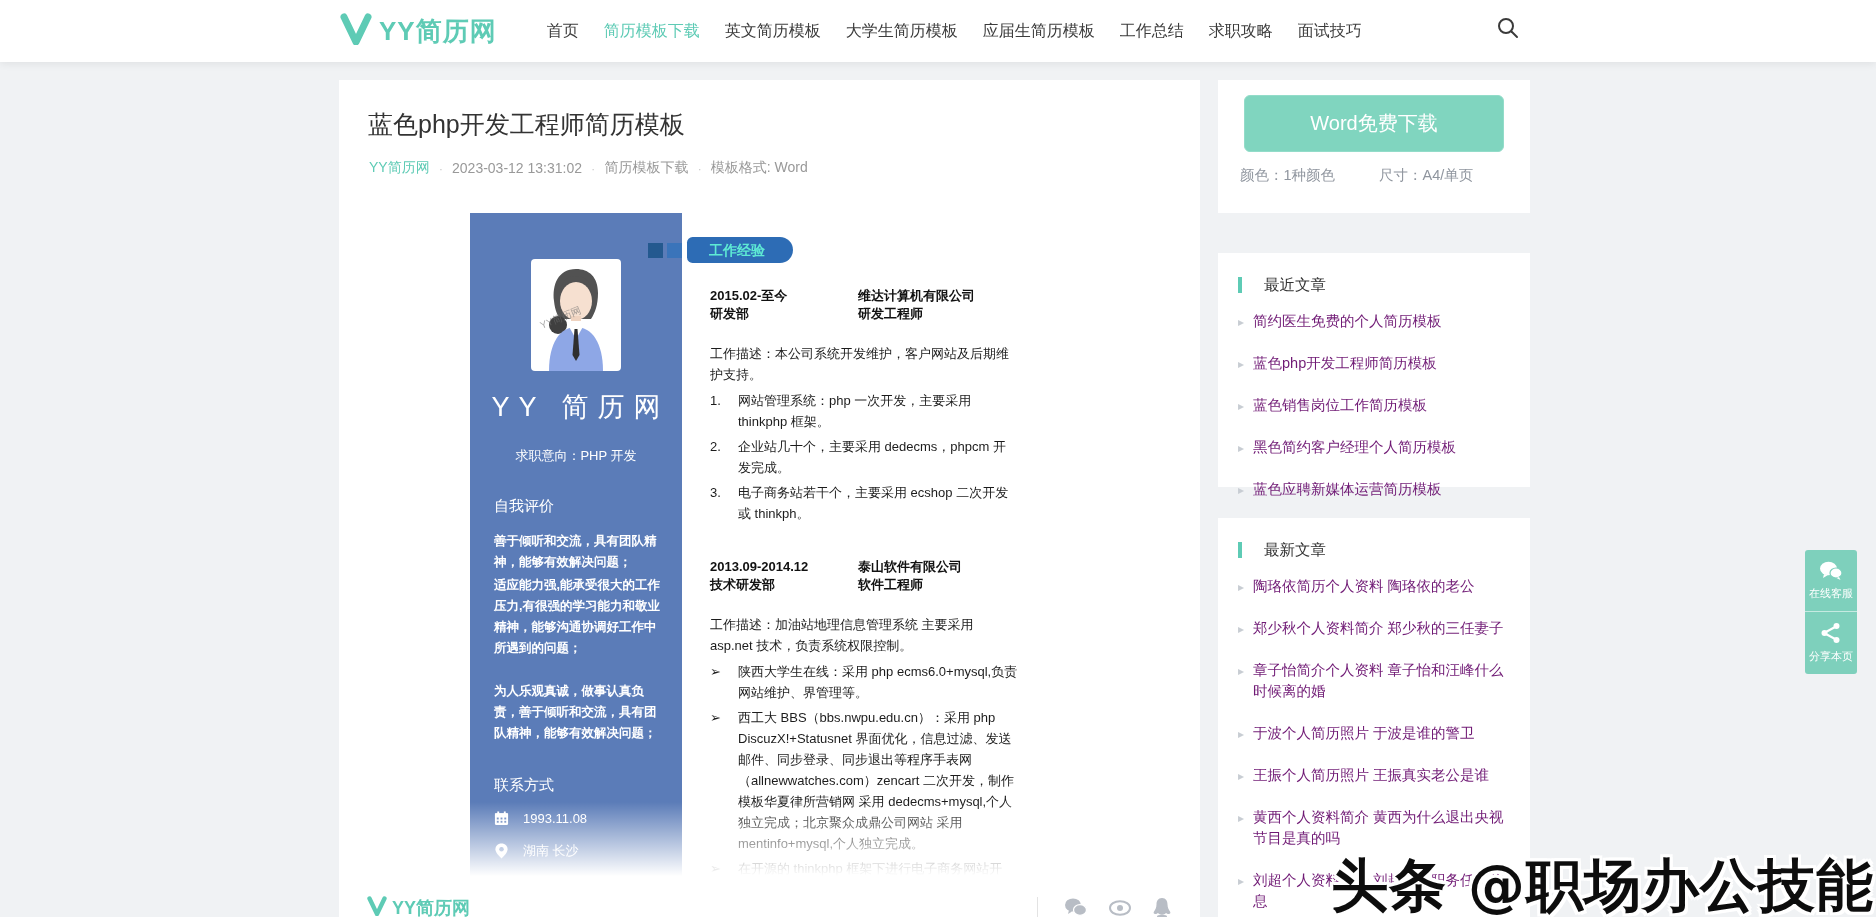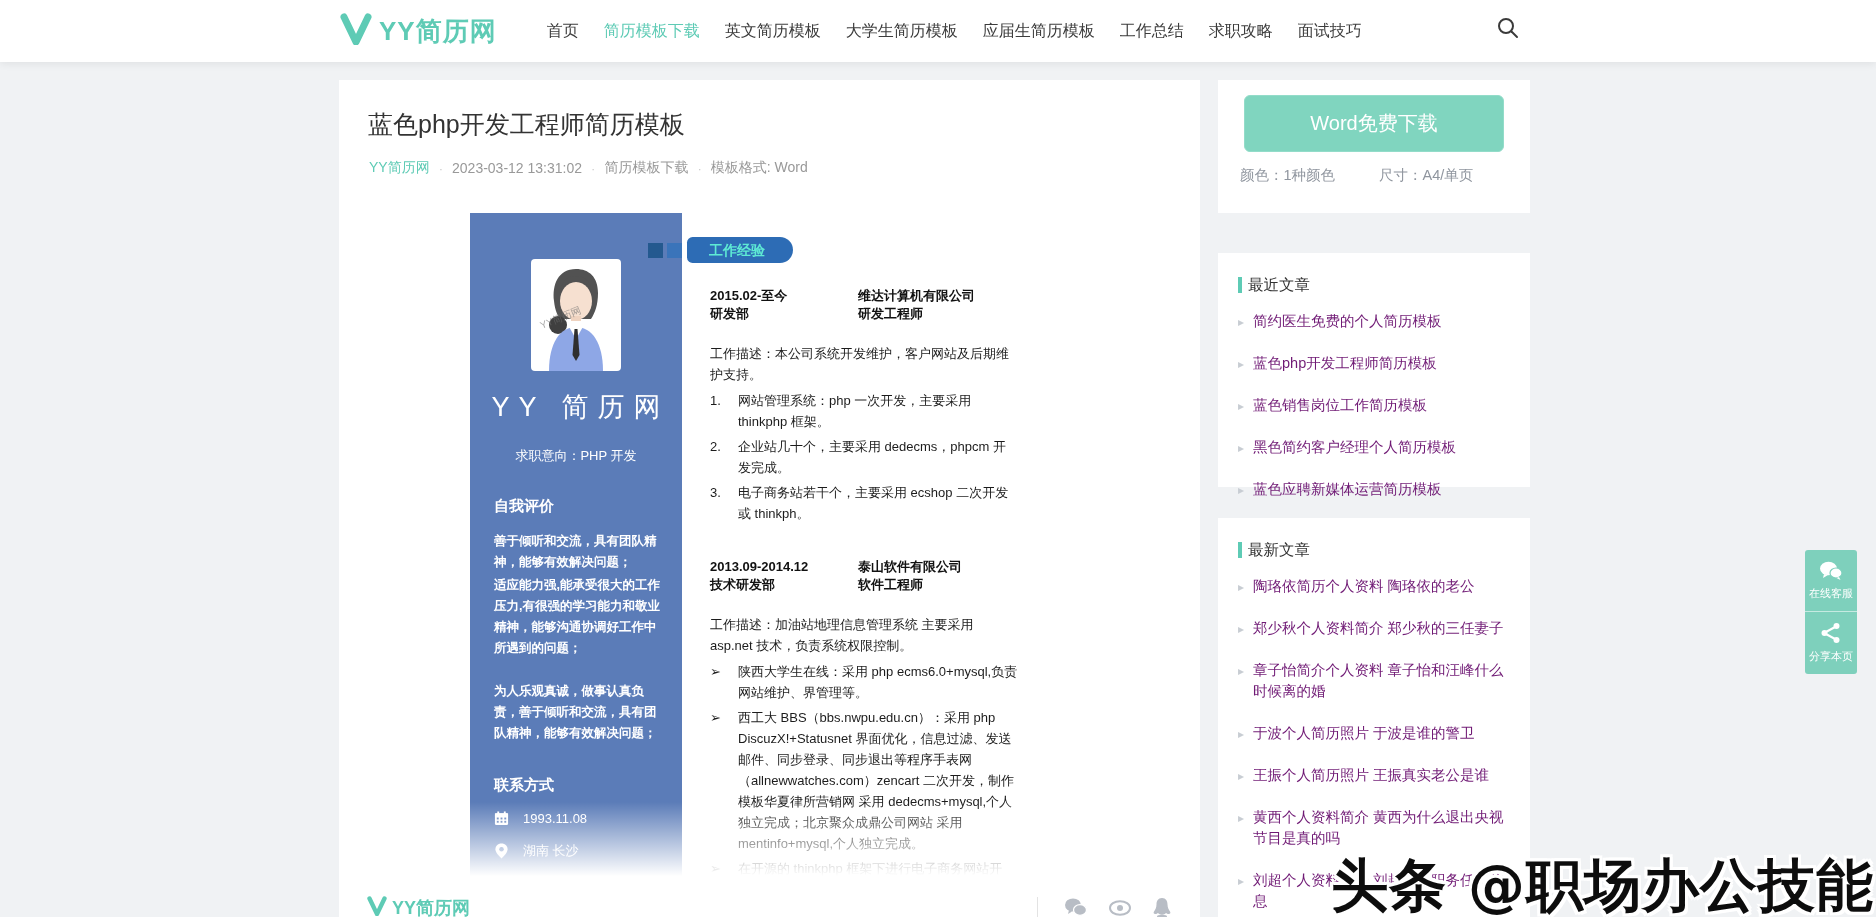--- a/index.html
+++ b/index.html
@@ -25,21 +25,21 @@
   .meta .src { color:#5ecbb5; cursor:pointer; }
   .meta .cat { cursor:pointer; }
 
   
   .resume { position:absolute; left:131px; top:133px; width:568px; height:684px; display:flex; background:#fff; }
   .r-left { width:212px; flex-shrink:0; background:#5b7cb8; color:#fff; }
   .avatar-box { width:90px; height:112px; background:#fff; border-radius:4px; margin:46px auto 0; position:relative; overflow:hidden; }
   .avatar-wm { position:absolute; left:8px; top:52px; transform:rotate(-22deg); font-size:10px; color:rgba(110,110,110,.6); white-space:nowrap; }
   .r-name { margin-top:18px; text-align:center; font-size:27px; letter-spacing:9px; padding-left:9px; font-weight:400; }
   .r-objective { margin-top:22px; text-align:center; font-size:13px; }
-  .r-sec-title { margin:32px 24px 0; font-size:15px; font-weight:bold; }
+  .r-sec-title { margin:32px 24px 0; font-size:15px; font-weight:normal; }
   .r-para { margin:15px 22px 0 24px; font-size:12.5px; line-height:21px;font-weight:bold; }
   .r-para.gap { margin-top:22px; }
   .r-para.tight { margin-top:2px; }
   .contact-row { display:flex; align-items:center; gap:14px; margin:16px 0 0 24px; font-size:13px; }
   .contact-row svg { flex-shrink:0; }
 
   .r-right { flex:1; background:#fff; position:relative; z-index:2; padding:24px 20px 40px 28px; }
   .ribbon { display:flex; align-items:center; margin-left:-62px; position:relative; }
   .ribbon .sq1 { width:15px; height:15px; background:#24598f; }
   .ribbon .sq2 { width:15px; height:15px; background:#3a74ba; margin-left:4px; }
@@ -63,21 +63,21 @@
   .footer-icons svg { cursor:pointer; }
 
   
   .side-card { position:absolute; left:1218px; width:312px; background:#fff; }
   .dl-card { top:80px; height:133px; }
   .dl-btn { width:260px; height:57px; margin:15px auto 0; background:#80d5bf; border:1px solid #93dcc9;
     border-radius:6px; color:#fff; font-size:20px; text-align:center; line-height:55px; cursor:pointer; }
   .dl-specs { margin-top:14px; padding:0 22px; display:flex; gap:44px; font-size:14.5px; color:#8f959e; }
   .list-card-recent { top:253px; height:234px; }
   .list-card-latest { top:518px; height:500px; }
-  .side-head { margin:24px 20px 0; font-size:15.5px; color:#333; border-left:4px solid #5ecbb5; padding-left:6px; line-height:16px; }
+  .side-head { margin:24px 20px 0; font-size:15.5px; color:#333; border-left:4px solid #5ecbb5; padding-left:22px; line-height:16px; }
   .side-list { margin:18px 20px 0; }
   .s-item { display:flex; font-size:14.5px; color:#701a75; line-height:21px; margin-bottom:21px; cursor:pointer; }
   .s-item::before { content:"▸"; color:#c8cdd3; font-size:12px; margin-right:9px; position:relative; top:1px; }
 
   
   .float-btns { position:absolute; left:1805px; top:550px; width:28px; z-index:25; }
   .float-btn { width:52px; height:62px; background:#7ed0bc; display:flex; flex-direction:column;
     align-items:center; justify-content:center; gap:5px; cursor:pointer; }
   .float-btn:first-child { border-radius:3px 3px 0 0; border-bottom:1px solid rgba(255,255,255,.55); }
   .float-btn:last-child { border-radius:0 0 3px 3px; }

